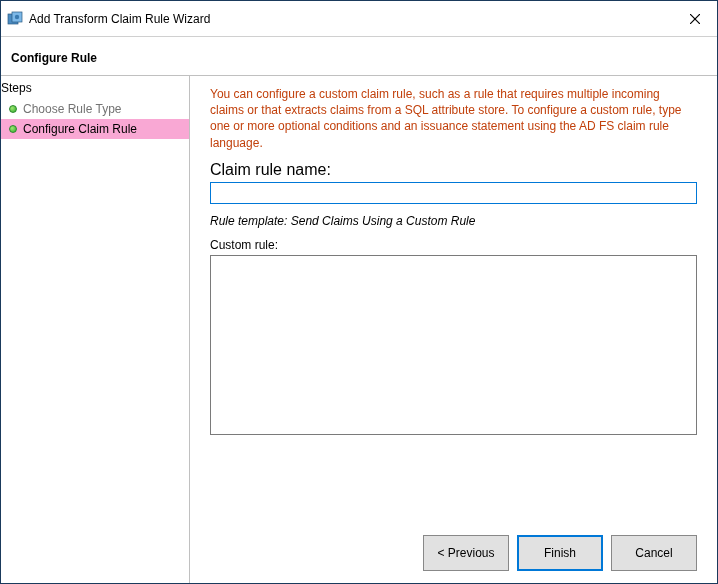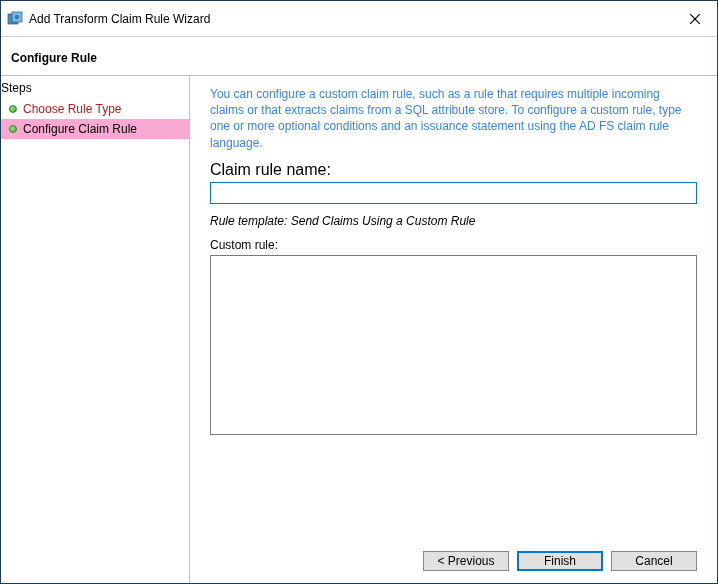--- a/index.html
+++ b/index.html
@@ -91,35 +91,35 @@
     background: #f9a8d4;
   }
   .step-item .bullet {
     width: 8px; height: 8px;
     border-radius: 50%;
     background: radial-gradient(circle at 35% 35%, #9fe870, #2fa82f);
     border: 1px solid #2b8a2b;
     flex-shrink: 0;
   }
   .step-item .step-label { flex: 1; }
-  .step-item.link .step-label { color: #b91c1c; }
+  .step-item.link .step-label { color: #737373; }
   .step-item.current .step-label { color: #000; }
 
   .content {
     flex: 1;
     border-left: 1px solid #c0c0c0;
     padding: 10px 20px 10px 20px;
     display: flex;
     flex-direction: column;
     position: relative;
   }
   .desc {
     font-size: 12px;
     line-height: 1.35;
-    color: #3b82f6;
+    color: #c2410c;
     margin-bottom: 10px;
   }
   .field-label {
     font-size: 16px;
     margin-bottom: 3px;
     color: #000;
   }
   .text-input {
     width: 100%;
     height: 22px;
@@ -156,21 +156,21 @@
 
   .button-row {
     position: absolute;
     right: 20px;
     bottom: 12px;
     display: flex;
     gap: 8px;
   }
   .btn {
     min-width: 86px;
-    height: 20px;
+    height: 36px;
     border: 1px solid #888;
     background: #e1e1e1;
     font-family: inherit;
     font-size: 12px;
     cursor: pointer;
     padding: 0 10px;
   }
   .btn.default {
     border: 1px solid #0078d7;
     box-shadow: inset 0 0 0 1px #0078d7;

